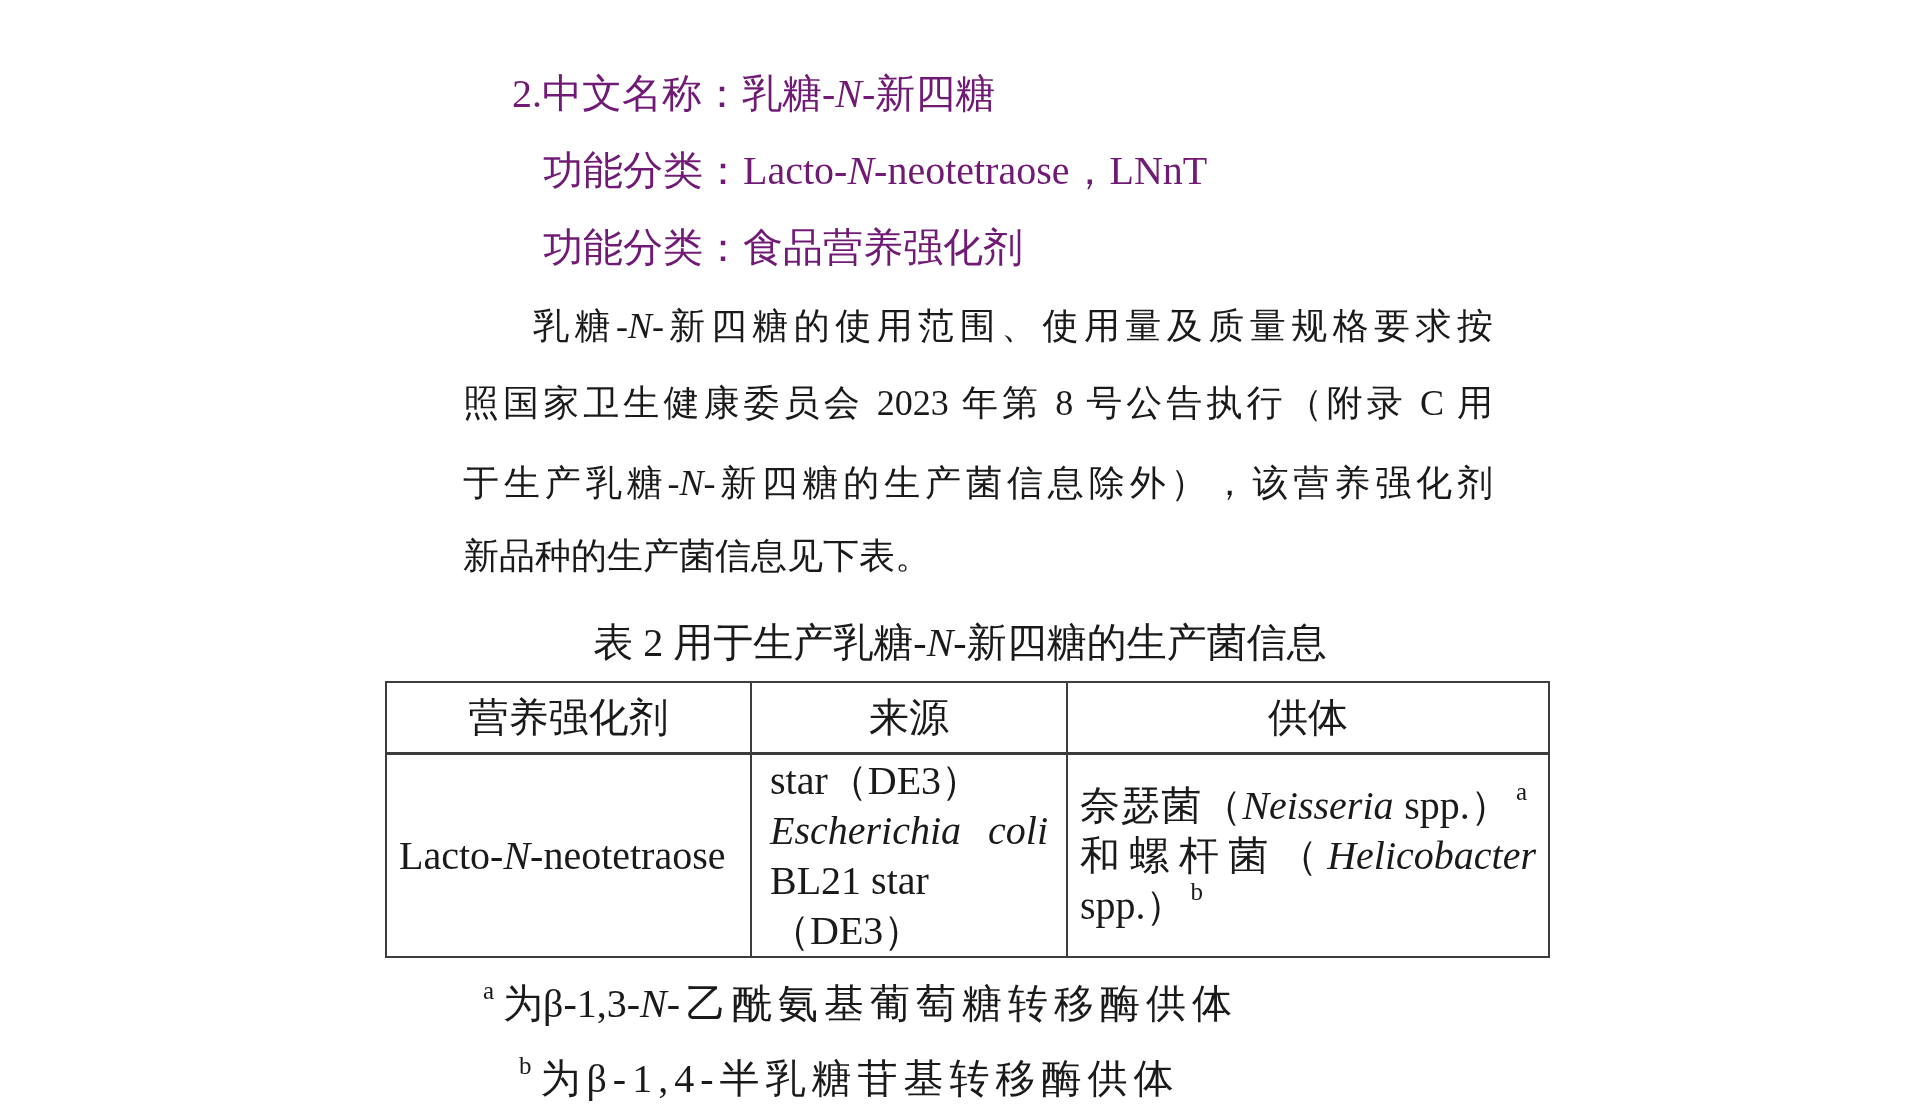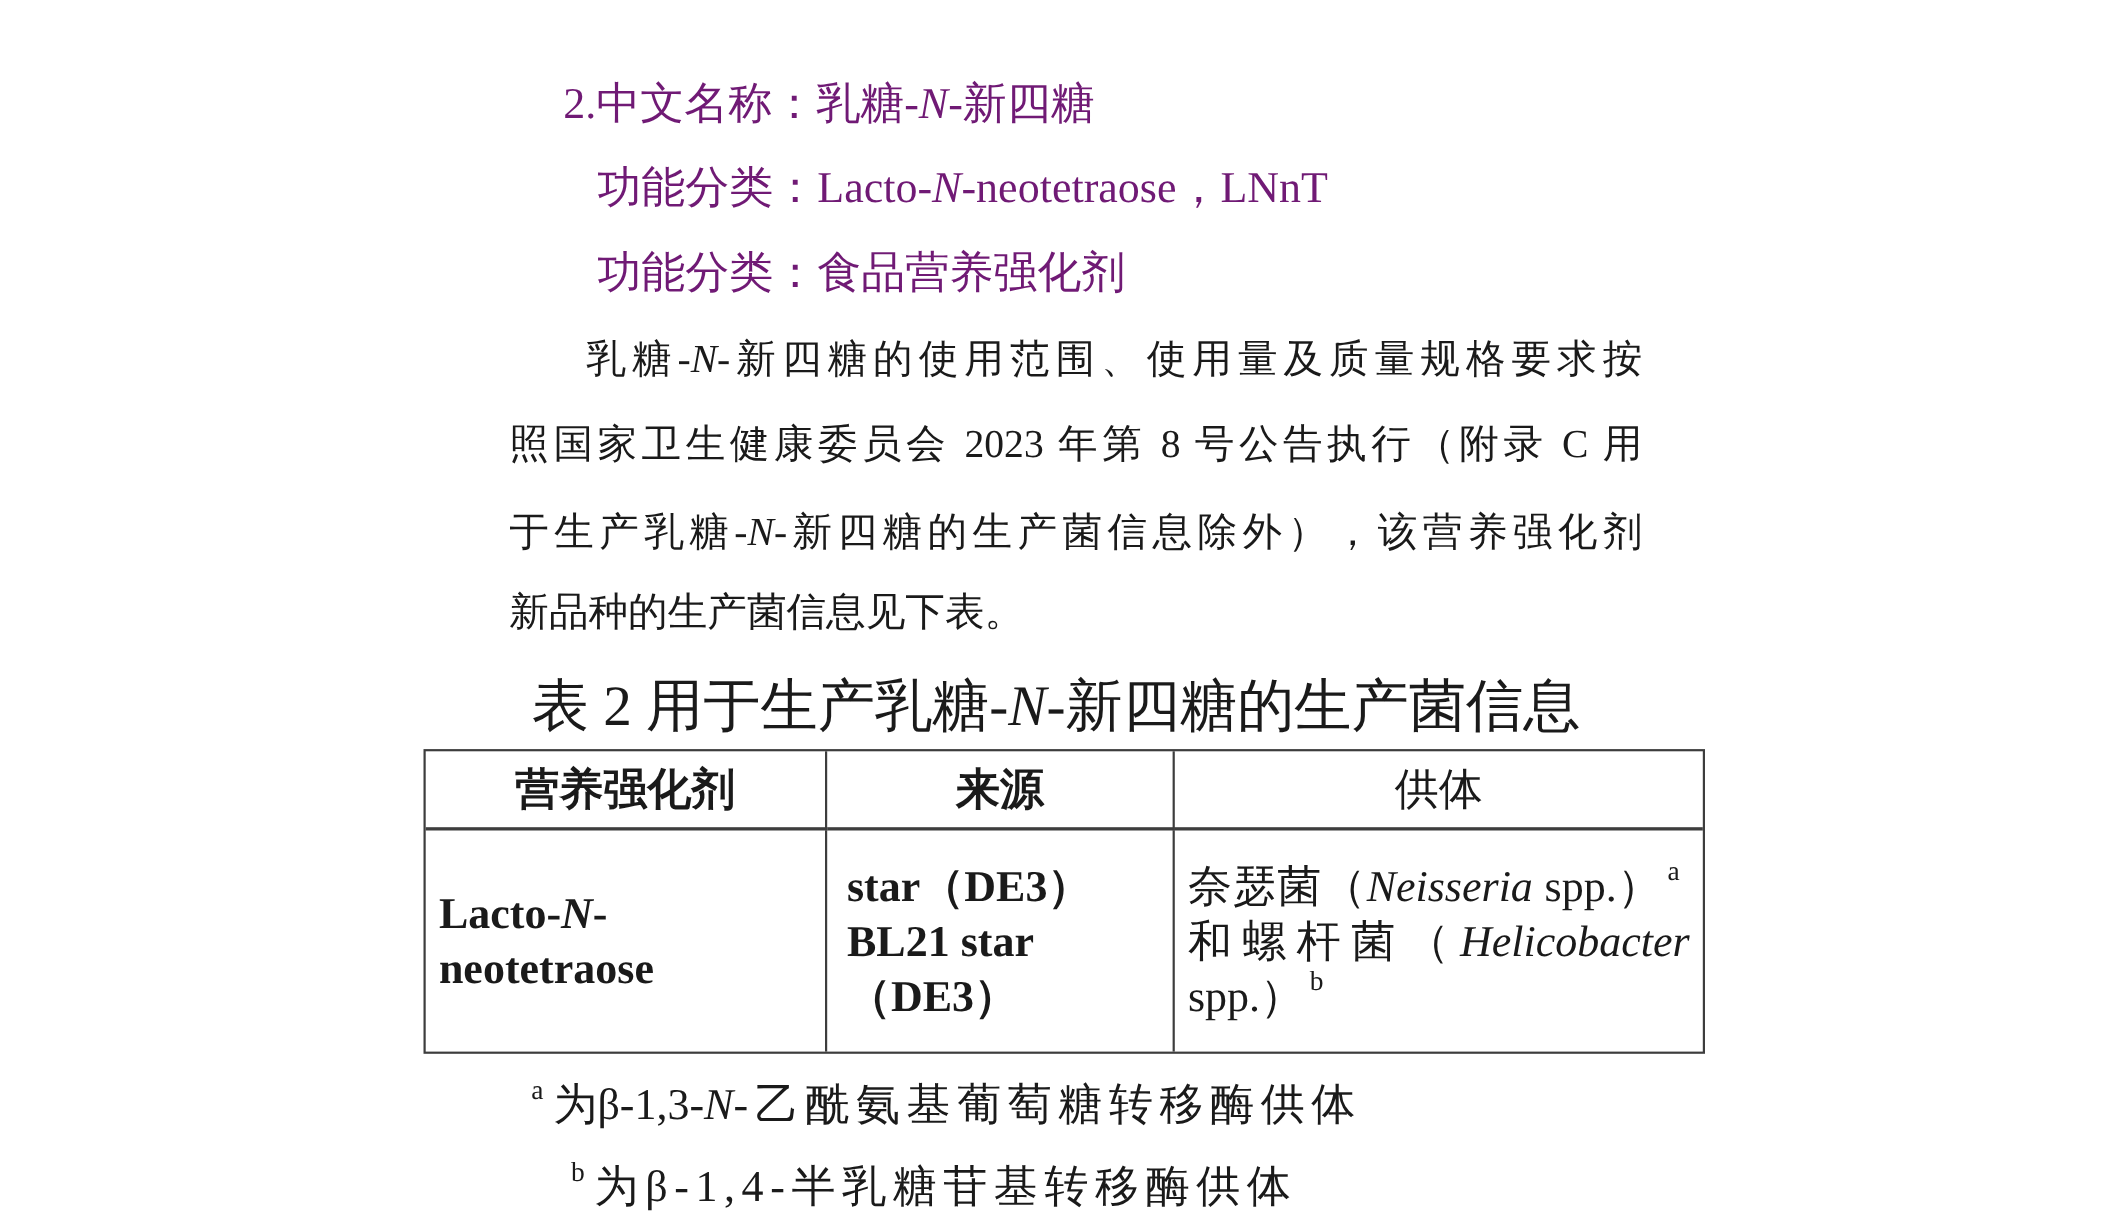--- a/index.html
+++ b/index.html
@@ -31,21 +31,21 @@
     text-align-last:justify;
   }
   .p1{left:533px;width:960px;top:300px;}
   .p2{top:377px;}
   .p3{top:457px;}
   .p4{top:530px;}
   .caption{
     position:absolute;
     left:0;top:616px;width:1920px;
     text-align:center;
-    font-size:52px;line-height:53px;
+    font-size:40px;line-height:53px;
   }
   
   .ptable{
     position:absolute;
     left:385px;top:681px;
     width:1165px;height:277px;
     box-sizing:border-box;
     border:2px solid #3d3d3d;
     display:grid;
     grid-template-columns:365px 316px auto;
@@ -56,21 +56,21 @@
     box-sizing:border-box;
     border-bottom:3px solid #3d3d3d;
     display:flex;align-items:center;justify-content:center;
     font-size:40px;
   }
   .td{
     box-sizing:border-box;
     display:flex;flex-direction:column;justify-content:center;
     font-size:40px;
   }
-  .th.c1,.th.c2,.td.c1,.td.c2{border-right:2px solid #3d3d3d;font-weight:bold;}
+  .th.c1,.th.c2,.td.c1,.td.c2{border-right:2px solid #3d3d3d;}
   .td.c1{padding:0 12px;}
   .td.c2{padding:0 18px;justify-content:center;}
   .td.c3{padding:0 12px;}
   .cline{line-height:50px;}
   .cline.just{text-align:justify;text-align-last:justify;}
   sup.fnsup{
     font-size:25px;
     line-height:0;
     position:relative;
     top:-4px;
@@ -106,20 +106,21 @@
 <div class="ptable">
   <div class="th c1">营养强化剂</div>
   <div class="th c2">来源</div>
   <div class="th c3">供体</div>
 
   <div class="td c1">
       <div class="cline"><span>Lacto-</span><em>N</em><span>-neotetraose</span></div>
     </div>
   <div class="td c2">
       <div class="cline"><span>star（DE3）</span></div>
+      <div class="cline just"><em>Escherichia coli</em></div>
       <div class="cline"><span>BL21 star（DE3）</span></div>
     </div>
   <div class="td c3">
       <div class="cline just"><span>奈瑟菌（</span><em>Neisseria</em><span> spp.）</span><sup class="fnsup">a</sup></div>
       <div class="cline just"><span>和螺杆菌（</span><em>Helicobacter</em></div>
       <div class="cline"><span>spp.）</span><sup class="fnsup">b</sup></div>
     </div>
 </div>
 
 <div class="fnote fa"><sup class="fnsup">a</sup><span>为β-1,3-</span><em>N</em><span style="letter-spacing: 6px;">-乙酰氨基葡萄糖转移酶供体</span></div>

